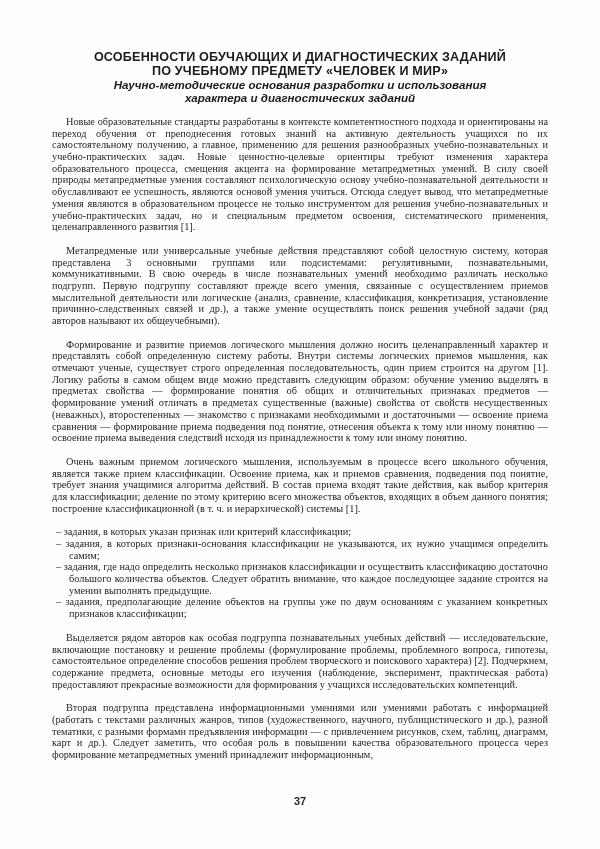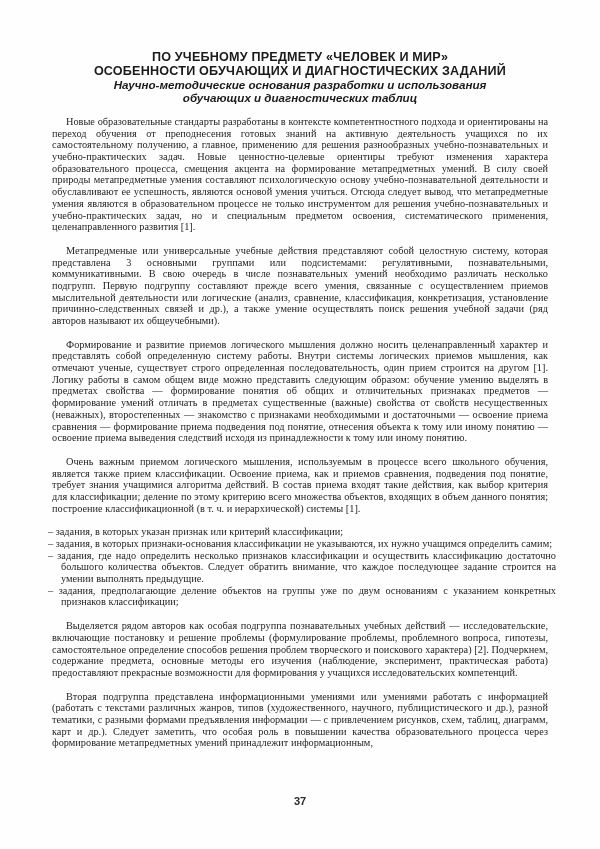--- a/index.html
+++ b/index.html
@@ -43,21 +43,21 @@
     font-size: 10.3px;
     line-height: 11.68px;
     text-align: justify;
     color: #262626;
   }
   .para {
     margin: 12px;
     text-indent: 14px;
   }
   .task-list {
-    margin: 4px;
+    margin: 12px;
   }
   .task-list .list-item {
     padding-left: 17px;
     text-indent: -13px;
     text-align: justify;
   }
   .page-number {
     position: absolute;
     left: 0;
     bottom: 42px;
@@ -68,27 +68,27 @@
     font-size: 11px;
     color: #2a2a2a;
   }
 </style>
 </head>
 <body>
 
 <div class="page">
 
   <div class="title">
+    <div>ОСОБЕННОСТИ ОБУЧАЮЩИХ И ДИАГНОСТИЧЕСКИХ ЗАДАНИЙ</div>
     <div>ПО УЧЕБНОМУ ПРЕДМЕТУ «ЧЕЛОВЕК И МИР»</div>
-    <div>ОСОБЕННОСТИ ОБУЧАЮЩИХ И ДИАГНОСТИЧЕСКИХ ЗАДАНИЙ</div>
   </div>
 
   <div class="subtitle">
     <div>Научно-методические основания разработки и использования</div>
-    <div>обучающих и диагностических таблиц</div>
+    <div>характера и диагностических заданий</div>
   </div>
 
   <div class="body-text">
     <p class="para">Новые образовательные стандарты разработаны в контексте компетентностного подхода и ориентированы на переход обучения от преподнесения готовых знаний на активную деятельность учащихся по их самостоятельному получению, а главное, применению для решения разнообразных учебно-познавательных и учебно-практических задач. Новые ценностно-целевые ориентиры требуют изменения характера образовательного процесса, смещения акцента на формирование метапредметных умений. В силу своей природы метапредметные умения составляют психологическую основу учебно-познавательной деятельности и обуславливают ее успешность, являются основой умения учиться. Отсюда следует вывод, что метапредметные умения являются в образовательном процессе не только инструментом для решения учебно-познавательных и учебно-практических задач, но и специальным предметом освоения, систематического применения, целенаправленного развития [1].</p>
     <p class="para">Метапредменые или универсальные учебные действия представляют собой целостную систему, которая представлена 3 основными группами или подсистемами: регулятивными, познавательными, коммуникативными. В свою очередь в числе познавательных умений необходимо различать несколько подгрупп. Первую подгруппу составляют прежде всего умения, связанные с осуществлением приемов мыслительной деятельности или логические (анализ, сравнение, классификация, конкретизация, установление причинно-следственных связей и др.), а также умение осуществлять поиск решения учебной задачи (ряд авторов называют их общеучебными).</p>
     <p class="para">Формирование и развитие приемов логического мышления должно носить целенаправленный характер и представлять собой определенную систему работы. Внутри системы логических приемов мышления, как отмечают ученые, существует строго определенная последовательность, один прием строится на другом [1]. Логику работы в самом общем виде можно представить следующим образом: обучение умению выделять в предметах свойства — формирование понятия об общих и отличительных признаках предметов — формирование умений отличать в предметах существенные (важные) свойства от свойств несущественных (неважных), второстепенных — знакомство с признаками необходимыми и достаточными — освоение приема сравнения — формирование приема подведения под понятие, отнесения объекта к тому или иному понятию — освоение приема выведения следствий исходя из принадлежности к тому или иному понятию.</p>
     <p class="para">Очень важным приемом логического мышления, используемым в процессе всего школьного обучения, является также прием классификации. Освоение приема, как и приемов сравнения, подведения под понятие, требует знания учащимися алгоритма действий. В состав приема входят такие действия, как выбор критерия для классификации; деление по этому критерию всего множества объектов, входящих в объем данного понятия; построение классификационной (в т. ч. и иерархической) системы [1].</p>
 
     <div class="task-list">
       <div class="list-item">– задания, в которых указан признак или критерий классификации;</div>

